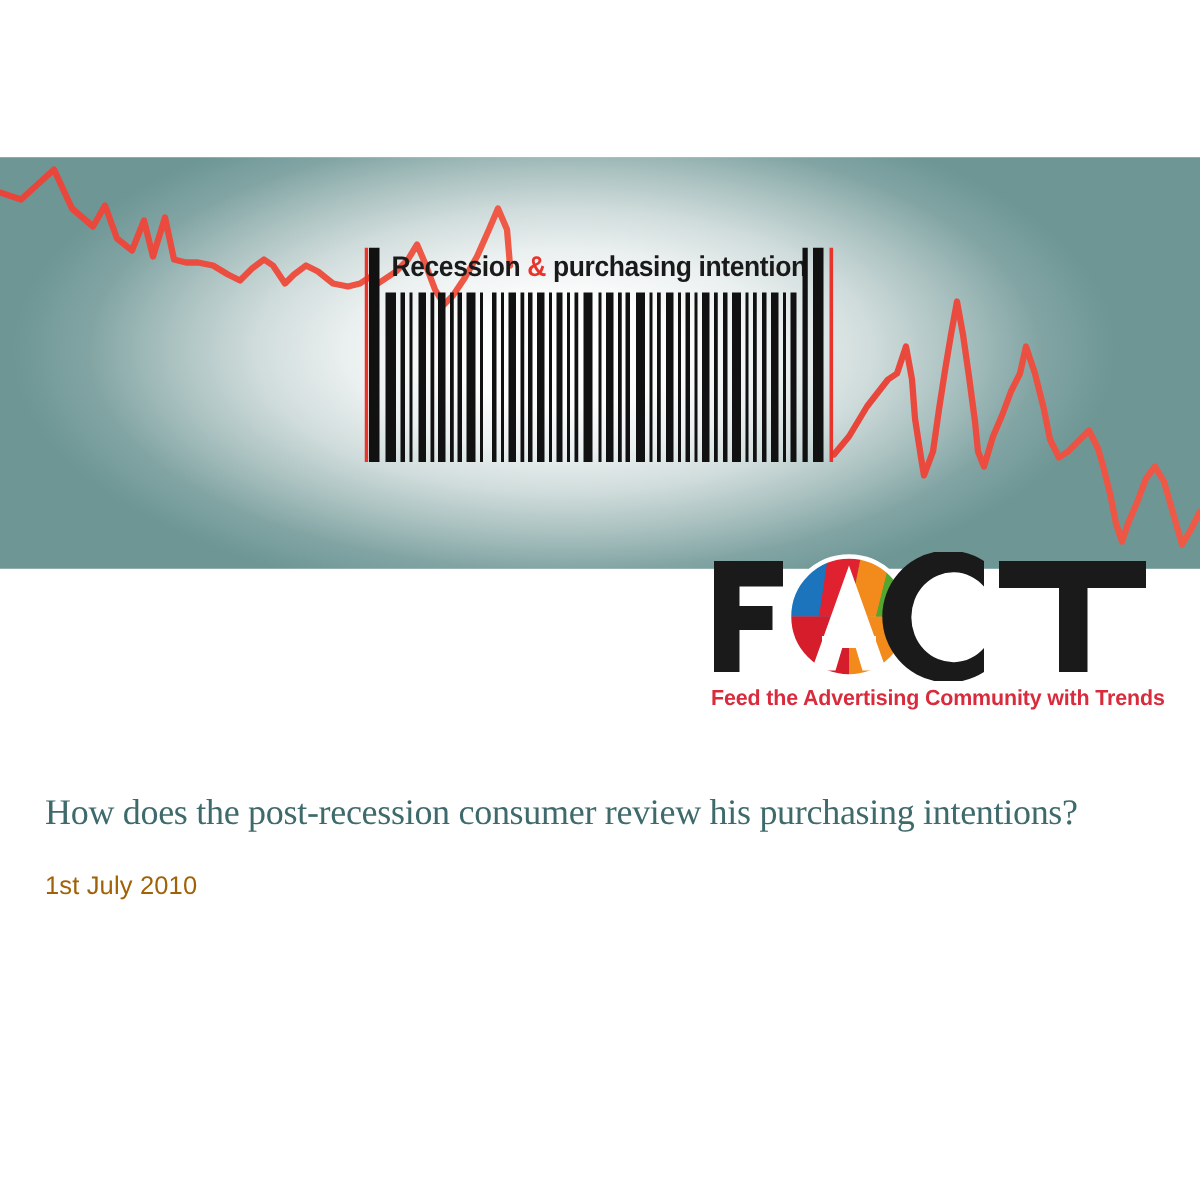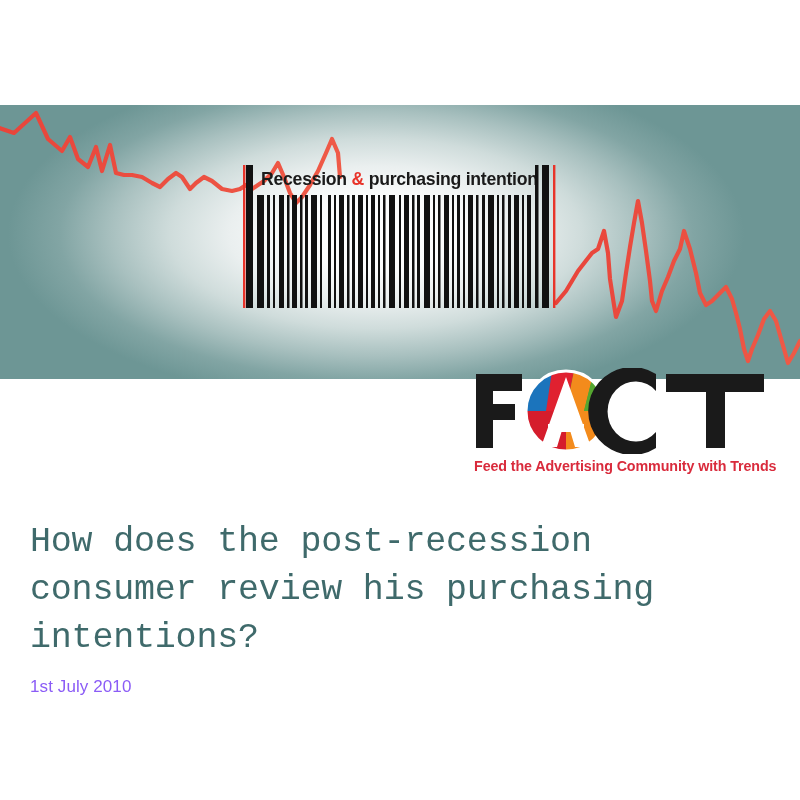--- a/index.html
+++ b/index.html
@@ -117,34 +117,34 @@
 
   
   .title-block {
     position: absolute;
     left: 30px;
     top: 518px;
     width: 740px;
   }
   .slide-title {
     margin: 0;
-    font-family: Liberation Mono, monospace;
+    font-family: Liberation Serif, serif;
     font-weight: normal;
-    font-size: 35px;
+    font-size: 24px;
     line-height: 48px;
     color: #3f6a6b;
     letter-spacing: -0.2px;
   }
   .slide-date {
     margin: 14px 0 0 0;
     font-family: "Liberation Sans", sans-serif;
     font-weight: normal;
     font-size: 17px;
     line-height: 22px;
-    color: #8b5cf6;
+    color: #a16207;
     letter-spacing: 0.1px;
   }
 </style>
 </head>
 <body>
 
 <div class="slide">
 
   <div class="hero">
 

